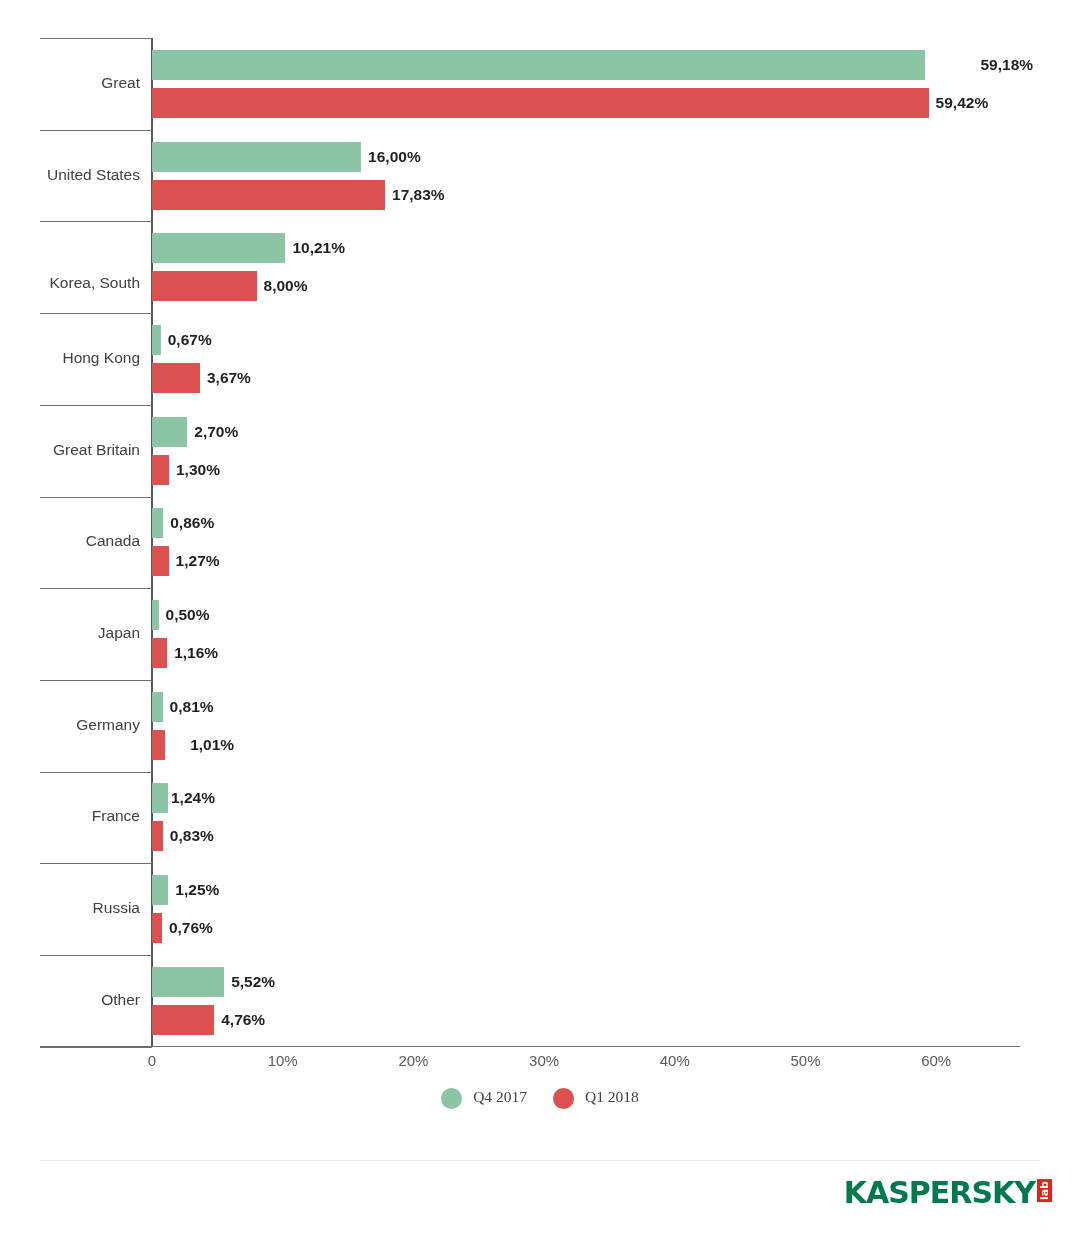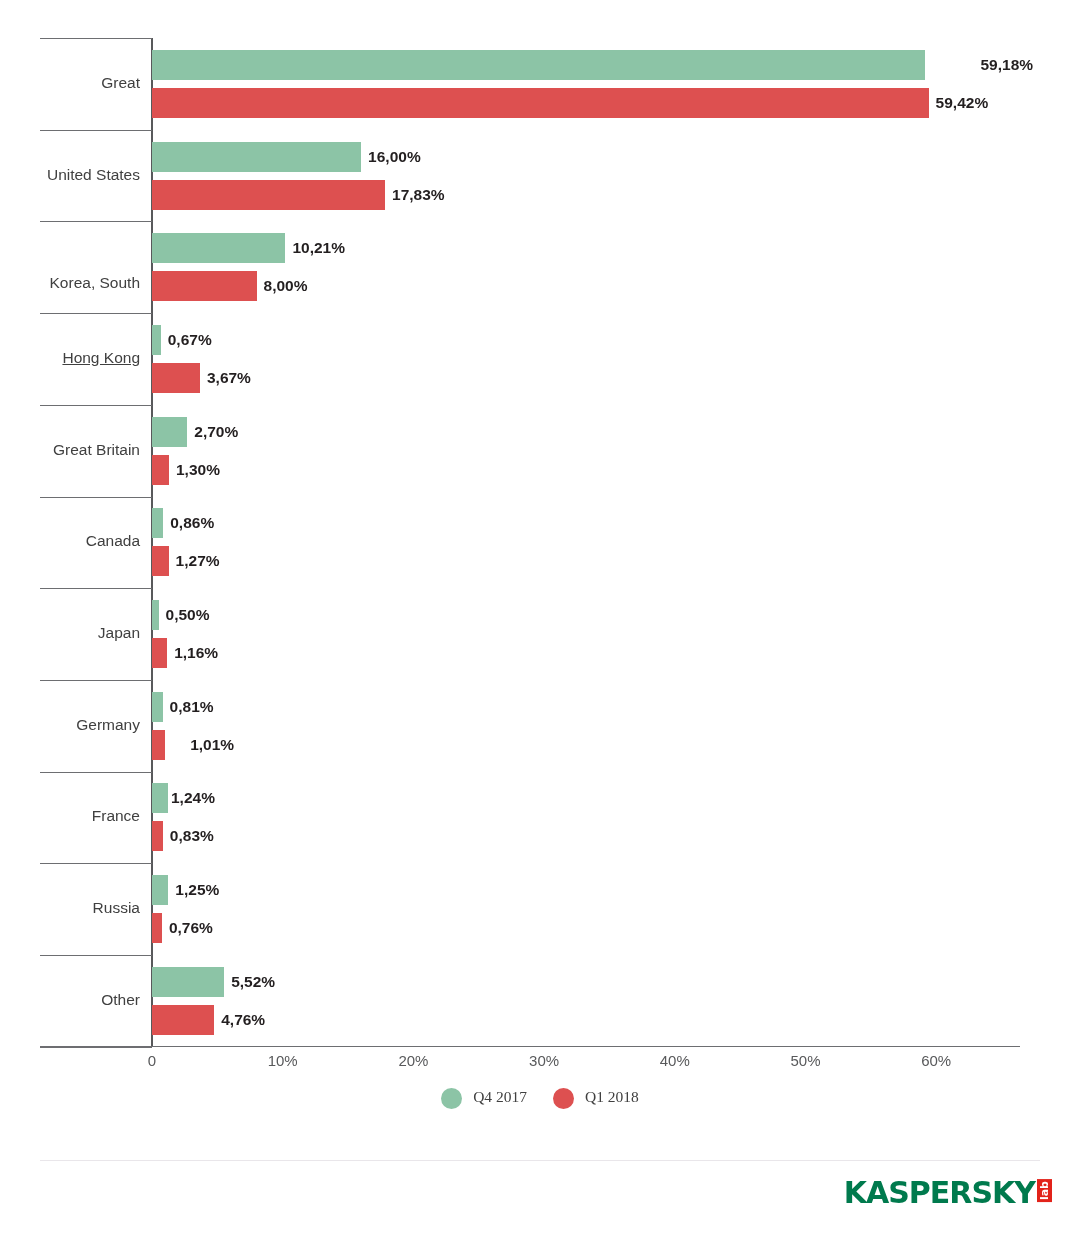--- a/index.html
+++ b/index.html
@@ -183,21 +183,21 @@
         <div class="sep" style="top: 679.9px;"></div>
         <div class="sep" style="top: 771.6px;"></div>
         <div class="sep" style="top: 863.3px;"></div>
         <div class="sep" style="top: 955px;"></div>
         <div class="sep" style="top: 1046.7px;"></div>
       </div>
     <div id="cat-labels">
         <div class="cat-label" style="top: 73.85px;">Great</div>
         <div class="cat-label" style="top: 165.55px;">United States</div>
         <div class="cat-label" style="top: 274px;">Korea, South</div>
-        <div class="cat-label" style="top: 348.95px; text-decoration: underline;">Hong Kong</div>
+        <div class="cat-label" style="top: 348.95px;">Hong Kong</div>
         <div class="cat-label" style="top: 440.65px;">Great Britain</div>
         <div class="cat-label" style="top: 532.35px;">Canada</div>
         <div class="cat-label" style="top: 624.05px;">Japan</div>
         <div class="cat-label" style="top: 715.75px;">Germany</div>
         <div class="cat-label" style="top: 807.45px;">France</div>
         <div class="cat-label" style="top: 899.15px;">Russia</div>
         <div class="cat-label" style="top: 990.85px;">Other</div>
       </div>
     <div id="bars">
         <div class="bar q4" style="top: 49.85px; width: 773.483px;"></div>

